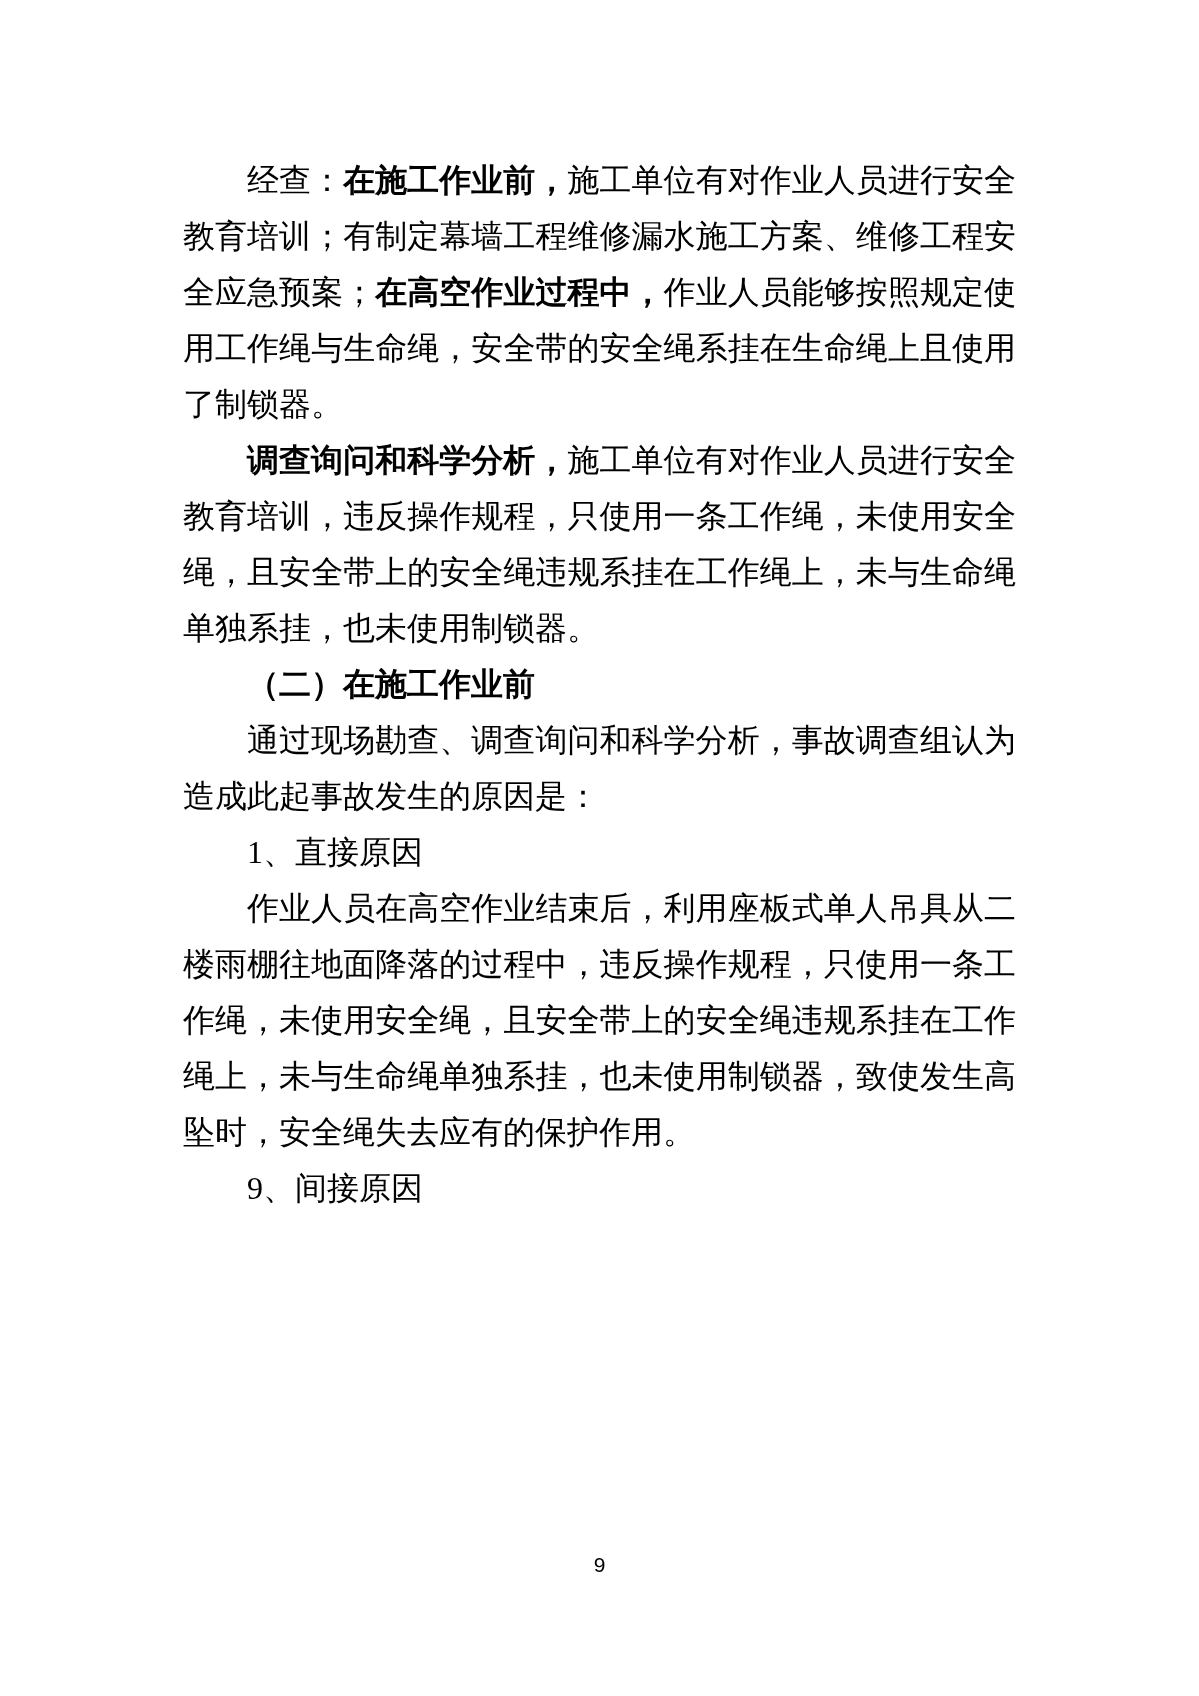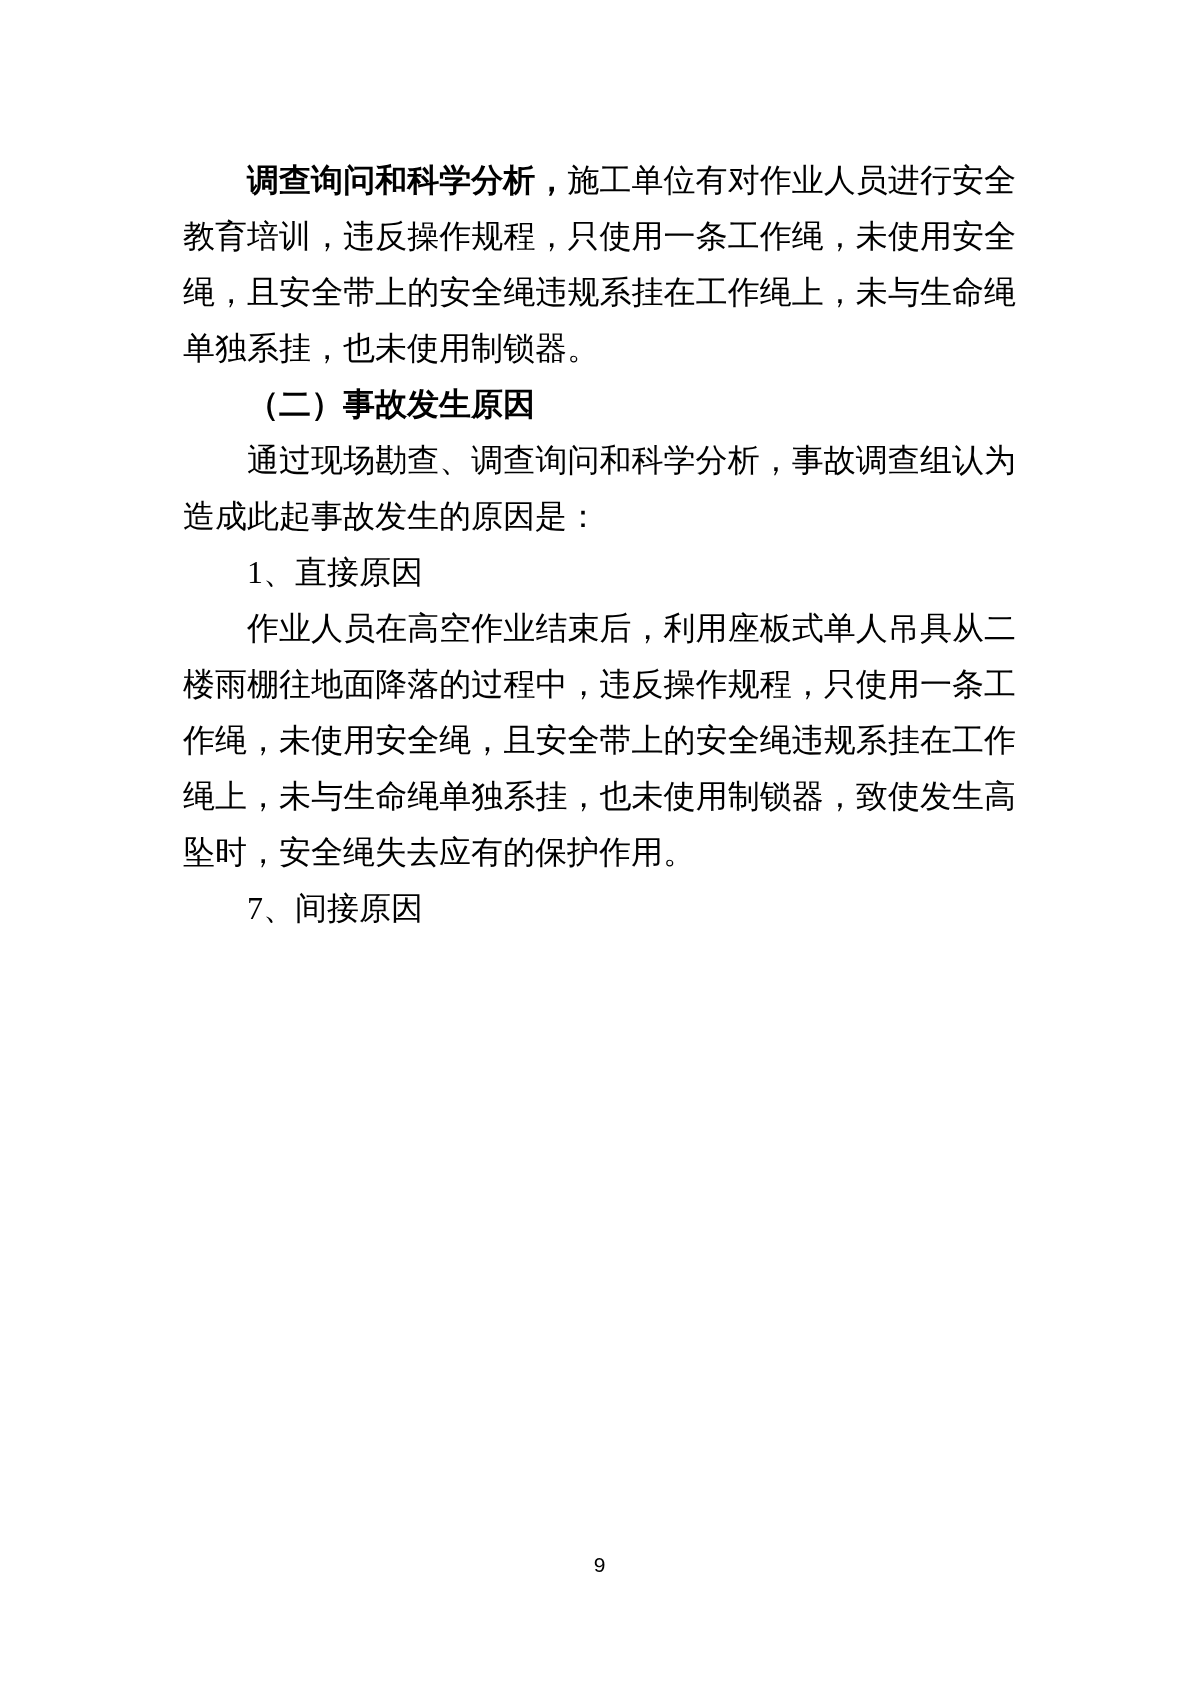--- a/index.html
+++ b/index.html
@@ -50,34 +50,37 @@
     line-height: 26px;
     color: #000000;
   }
 </style>
 </head>
 <body>
 
 <div class="page">
   <div class="content">
 
+    <p class="para">
+      <span class="run">经查：</span><span class="run bold">在施工作业前，</span><span class="run">施工单位有对作业人员进行安全教育培训；有制定幕墙工程维修漏水施工方案、维修工程安全应急预案；</span><span class="run bold">在高空作业过程中，</span><span class="run">作业人员能够按照规定使用工作绳与生命绳，安全带的安全绳系挂在生命绳上且使用了制锁器。</span>
+    </p>
 
     <p class="para">
       <span class="run bold">调查询问和科学分析，</span><span class="run">施工单位有对作业人员进行安全教育培训，违反操作规程，只使用一条工作绳，未使用安全绳，且安全带上的安全绳违规系挂在工作绳上，未与生命绳单独系挂，也未使用制锁器。</span>
     </p>
 
-    <p class="para heading">（二）事故发生原因</p>
+    <p class="para heading">（二）在施工作业前</p>
 
     <p class="para">通过现场勘查、调查询问和科学分析，事故调查组认为造成此起事故发生的原因是：</p>
 
     <p class="para">1、直接原因</p>
 
     <p class="para">作业人员在高空作业结束后，利用座板式单人吊具从二楼雨棚往地面降落的过程中，违反操作规程，只使用一条工作绳，未使用安全绳，且安全带上的安全绳违规系挂在工作绳上，未与生命绳单独系挂，也未使用制锁器，致使发生高坠时，安全绳失去应有的保护作用。</p>
 
-    <p class="para">7、间接原因</p>
+    <p class="para">9、间接原因</p>
 
 
   </div>
 
   <div class="footer">
     <span class="page-num">9</span>
   </div>
 </div>
 
 </body></html>

